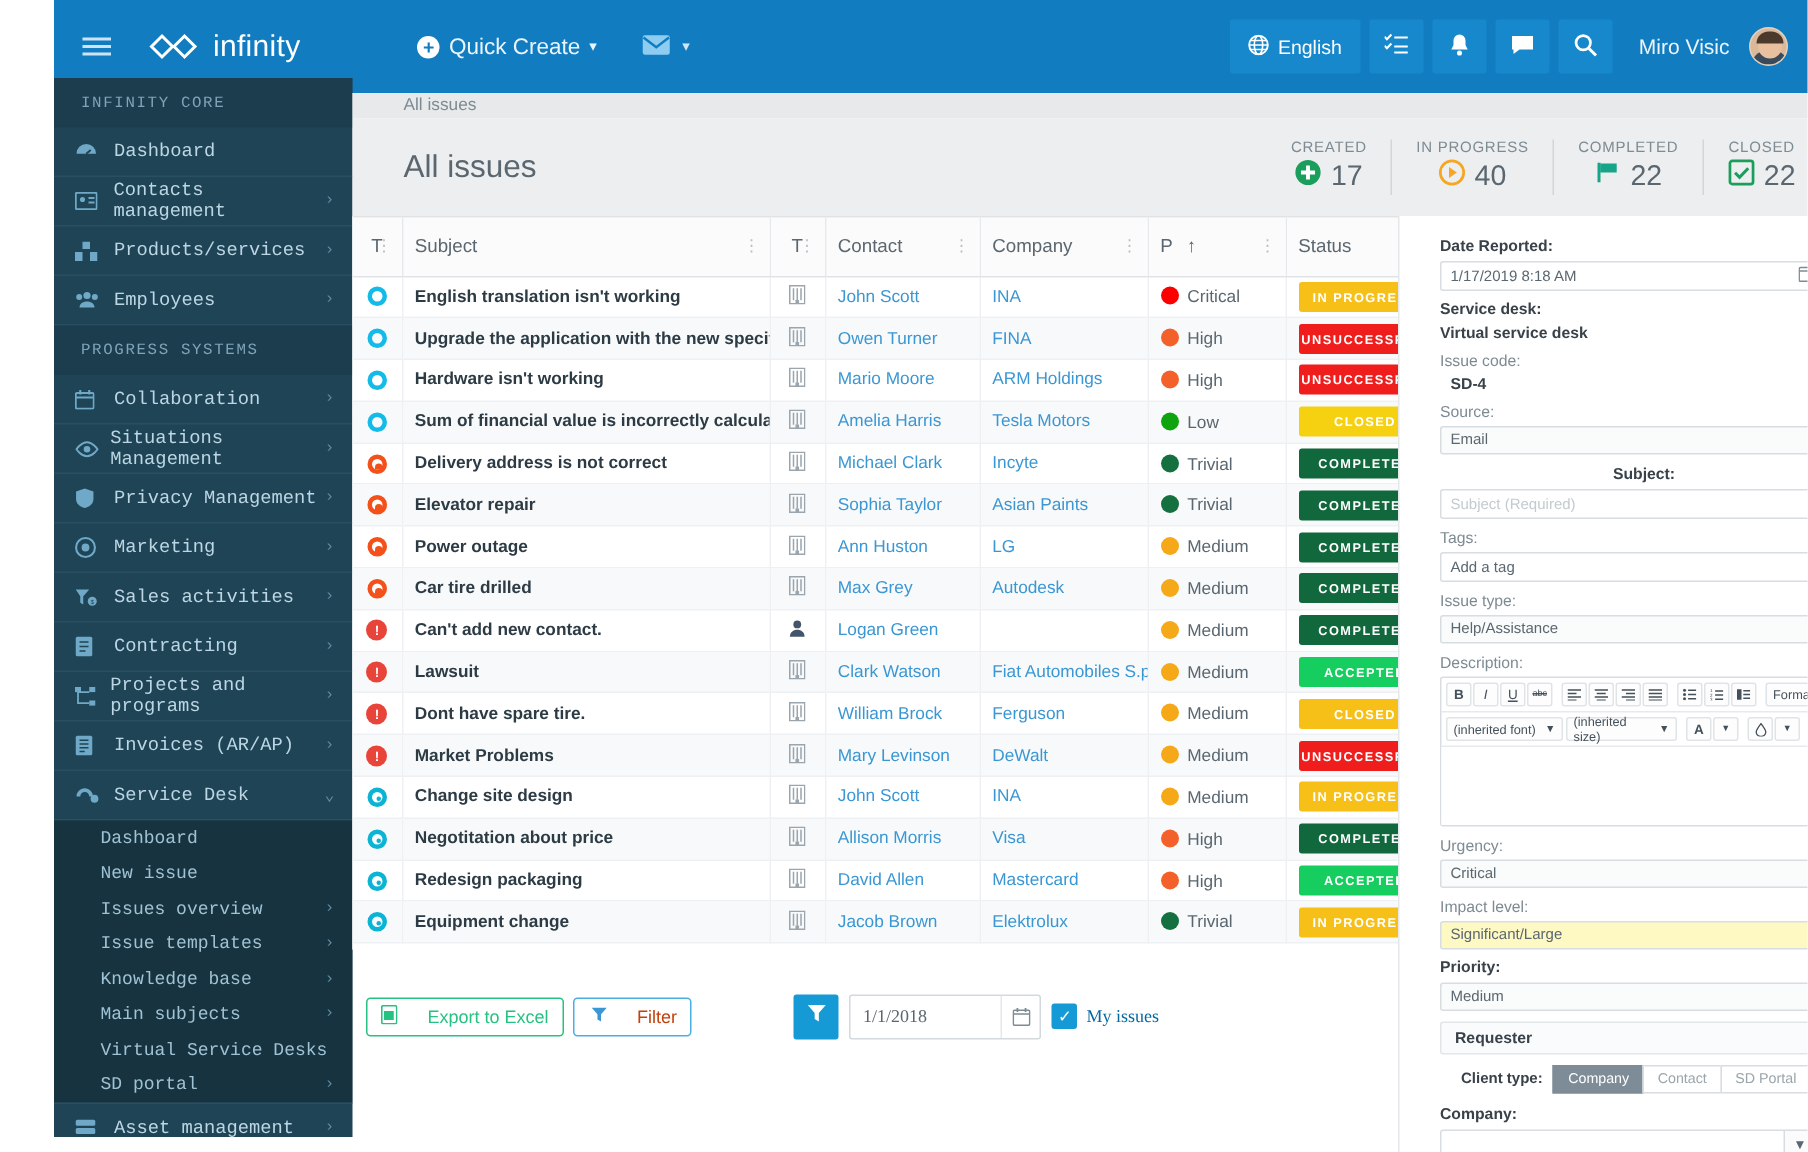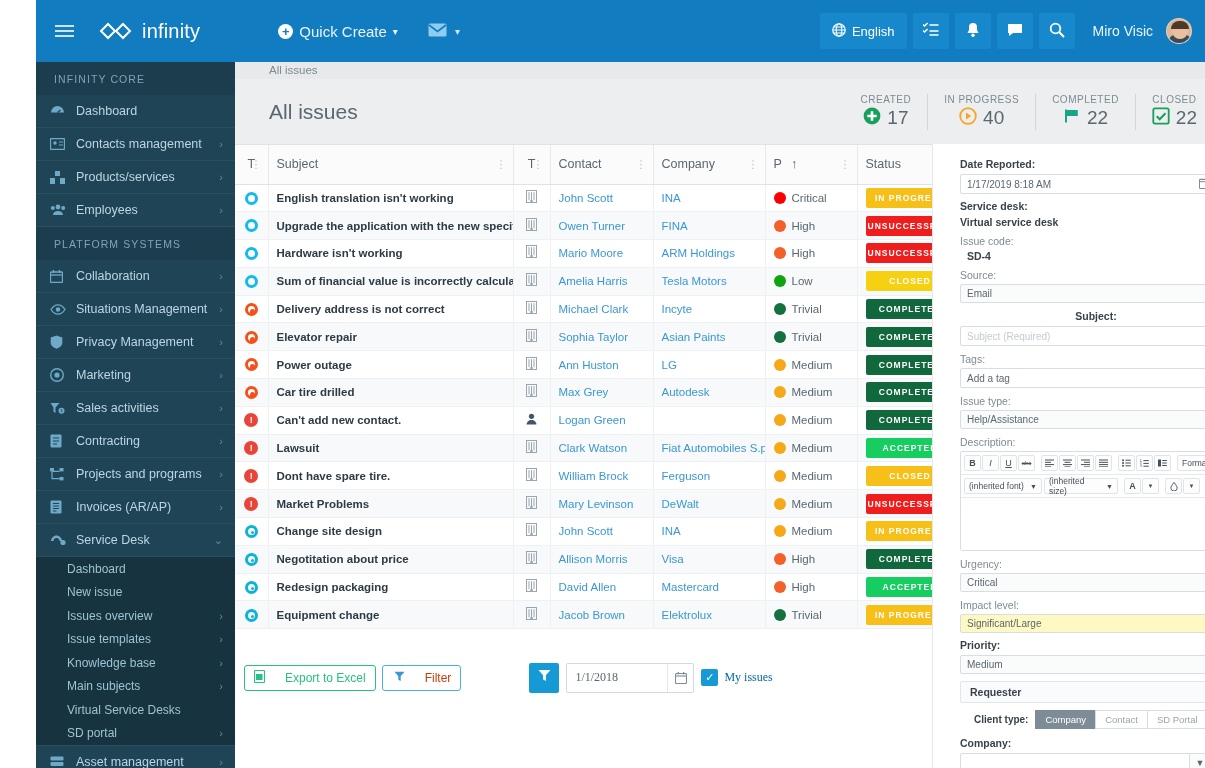--- a/index.html
+++ b/index.html
@@ -49,22 +49,22 @@
     background:#d9b99a; position:relative; border:1px solid #ffffff55;
   }
   .avatar .face { position:absolute; left:5px; top:4px; width:16px; height:16px; border-radius:50%; background:#e8c0a0; }
   .avatar .hair { position:absolute; left:4px; top:2px; width:18px; height:8px; border-radius:9px 9px 0 0; background:#4b3a2c; }
   .avatar .body { position:absolute; left:1px; bottom:0; width:24px; height:9px; border-radius:10px 10px 0 0; background:#3a4a5a; }
   .right-ham { margin-left:14px; cursor:pointer; }
   .right-ham i { display:block; width:19px; height:2px; background:#cfe4f3; margin:3px 0; }
 
   
   .sidebar {
-    position:absolute; left:0; top:62px; width:199px; height:706px;
-    background:#1f4456; overflow:hidden;
+    position:absolute; left:0; top:52px; width:199px; height:706px;
+    background:#1f4456; overflow:hidden;font-family:Liberation Mono, monospace;
   }
   .sb-section {
     padding:11px 0 10px 18px; color:#7ea4b8; font-size:10.5px; letter-spacing:1.1px;
     background:#1c3d4e;
   }
   .sb-item {
     display:flex; align-items:center; height:33px; padding-left:14px; cursor:pointer;
     border-bottom:1px solid #2a4f61; color:#bcd6e3; font-size:12.5px;
   }
   .sb-item .ico { width:26px; display:flex; align-items:center; color:#6fa9c7; }
@@ -348,21 +348,21 @@
             <circle cx="8" cy="3" r="2.4" fill="#6fa9c7"></circle>
             <circle cx="2.8" cy="4" r="2" fill="#6fa9c7"></circle>
             <circle cx="13.2" cy="4" r="2" fill="#6fa9c7"></circle>
             <path d="M3 11c0-2.5 2.2-4 5-4s5 1.5 5 4z" fill="#6fa9c7"></path>
           </svg>
       </span>
       <span>Employees</span>
       <span class="chev">›</span>
     </div>
 
-    <div class="sb-section">PLATFORM SYSTEMS</div>
+    <div class="sb-section">PROGRESS SYSTEMS</div>
 
     <div class="sb-item">
       <span class="ico">
         <svg width="13" height="13" viewBox="0 0 13 13">
             <rect x="0.5" y="2" width="12" height="10.5" rx="1" fill="none" stroke="#6fa9c7" stroke-width="1.3"></rect>
             <path d="M0.5 5h12" stroke="#6fa9c7" stroke-width="1.3"></path>
             <path d="M3.5 0v3M9.5 0v3" stroke="#6fa9c7" stroke-width="1.4"></path>
           </svg>
       </span>
       <span>Collaboration</span>

